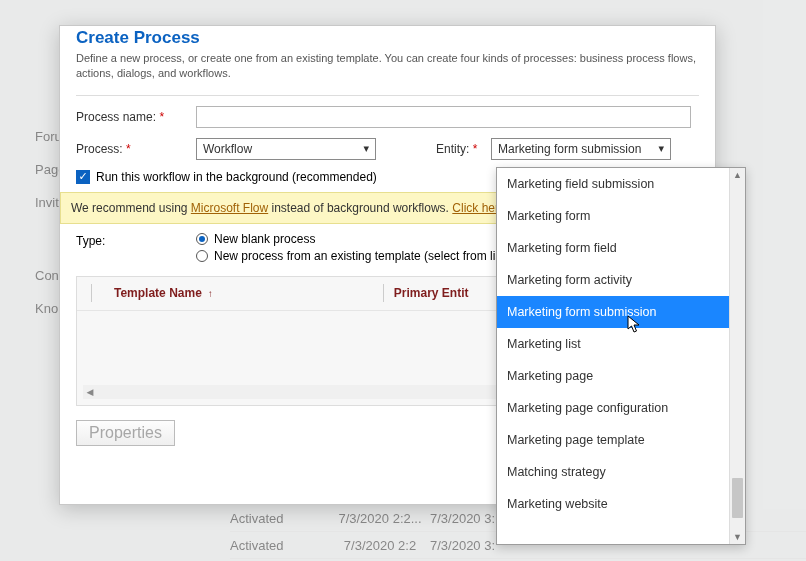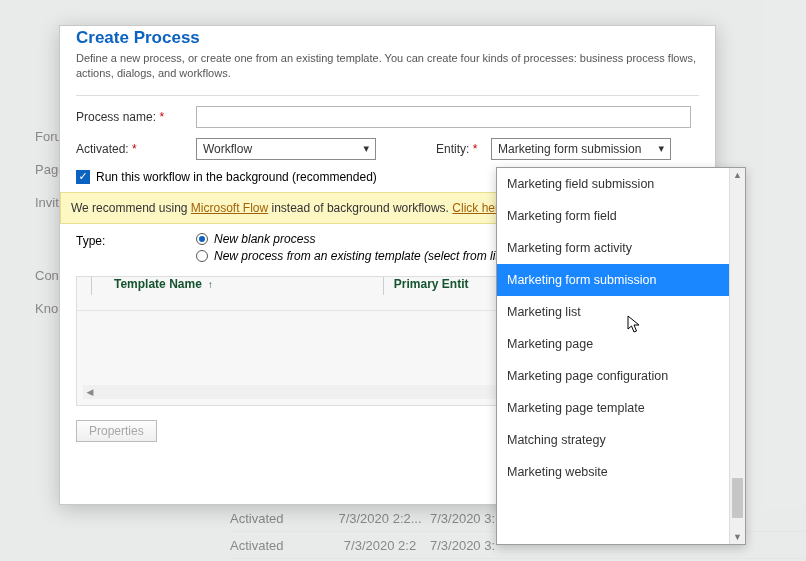--- a/index.html
+++ b/index.html
@@ -39,34 +39,34 @@
 
   .chk-row { display: flex; align-items: center; font-size: 12px; margin: 4px 0 8px 0; }
   .chk { width: 14px; height: 14px; background: #0b62c1; display: inline-flex; align-items: center; justify-content: center; margin-right: 6px; color: #fff; font-size: 11px; }
   
   .rec-bar { background: #fdf7c4; border: 1px solid #e7df8f; font-size: 12px; color: #333; padding: 8px 10px; margin: 0 -16px; }
   .rec-bar a { color: #a16207; text-decoration: underline; }
 
   .type-row { display: flex; font-size: 12px; margin-top: 8px; }
   .type-lbl { width: 120px; padding-top: 2px; }
   .radios { flex: 1; }
-  .radio-line { display: flex; align-items: center; margin-bottom: 3px; font-style: italic; }
+  .radio-line { display: flex; align-items: center; margin-bottom: 3px; }
   .radio { width: 12px; height: 12px; border: 1px solid #555; border-radius: 50%; margin-right: 6px; display: inline-flex; align-items: center; justify-content: center; }
   .radio.sel::after { content: ""; width: 6px; height: 6px; background: #0b62c1; border-radius: 50%; }
 
   .grid-wrap { margin-top: 10px; border: 1px solid #ddd; background: #f7f7f7; height: 130px; position: relative; }
-  .grid-head { display: flex; align-items: flex-start; height: 34px; background: #f7f7f7; border-bottom: 1px solid #e5e5e5; font-size: 12px; color: #14532d; font-weight: 600; }
+  .grid-head { display: flex; align-items: center; height: 34px; background: #f7f7f7; border-bottom: 1px solid #e5e5e5; font-size: 12px; color: #7f1d1d; font-weight: 600; }
   .grid-sep { width: 1px; height: 18px; background: #ccc; margin: 0 10px; }
   .grid-head .col1 { padding-left: 12px; }
   .grid-head .sort-arr { margin-left: 6px; font-size: 10px; }
   .hscroll { position: absolute; bottom: 6px; left: 6px; right: 6px; height: 14px; background: #f0f0f0; display: flex; align-items: center; }
   .hscroll .arrow { width: 14px; text-align: center; font-size: 9px; color: #888; }
   .hscroll .track { flex:1; height: 8px; }
 
-  .props-btn { margin-top: 14px; display: inline-block; border: 1px solid #bbb; background: linear-gradient(#fdfdfd,#efefef); color: #a7a7a7; font-size: 12px; padding: 3px 12px; }
+  .props-btn { margin-top: 14px; display: inline-block; border: 1px solid #bbb; background: linear-gradient(#fdfdfd,#efefef); color: #a7a7a7; font-size: 16px; padding: 3px 12px; }
 
   
   .dropdown {
     position: absolute;
     left: 496px; top: 167px;
     width: 250px; height: 378px;
     background: #fff;
     border: 1px solid #9c9c9c;
     box-shadow: 0 3px 10px rgba(0,0,0,0.2);
     display: flex;
@@ -116,21 +116,21 @@
 
     <div class="row">
       <div class="lbl">
         <span>Process name:</span>&nbsp;<span class="req">*</span>
       </div>
       <input class="txt-input" type="text" value="" style="">
     </div>
 
     <div class="row">
       <div class="lbl">
-        <span>Activated:</span>&nbsp;<span class="req">*</span>
+        <span>Process:</span>&nbsp;<span class="req">*</span>
       </div>
       <div class="select-box">
         <span>Workflow</span>
         <span class="caret">▾</span>
       </div>
       <div class="gap"></div>
       <div class="lbl2">
         <span>Entity:</span>&nbsp;<span class="req">*</span>
       </div>
       <div class="select-box" style="width:180px">
@@ -178,20 +178,21 @@
       </div>
     </div>
 
     <div class="props-btn">Properties</div>
   </div>
 </div>
 
 <div class="dropdown">
   <div class="dd-list" id="dd-list">
       <div class="dd-item">Marketing field submission</div>
+      <div class="dd-item">Marketing form</div>
       <div class="dd-item">Marketing form field</div>
       <div class="dd-item">Marketing form activity</div>
       <div class="dd-item sel">Marketing form submission</div>
       <div class="dd-item">Marketing list</div>
       <div class="dd-item">Marketing page</div>
       <div class="dd-item">Marketing page configuration</div>
       <div class="dd-item">Marketing page template</div>
       <div class="dd-item">Matching strategy</div>
       <div class="dd-item">Marketing website</div>
     </div>

